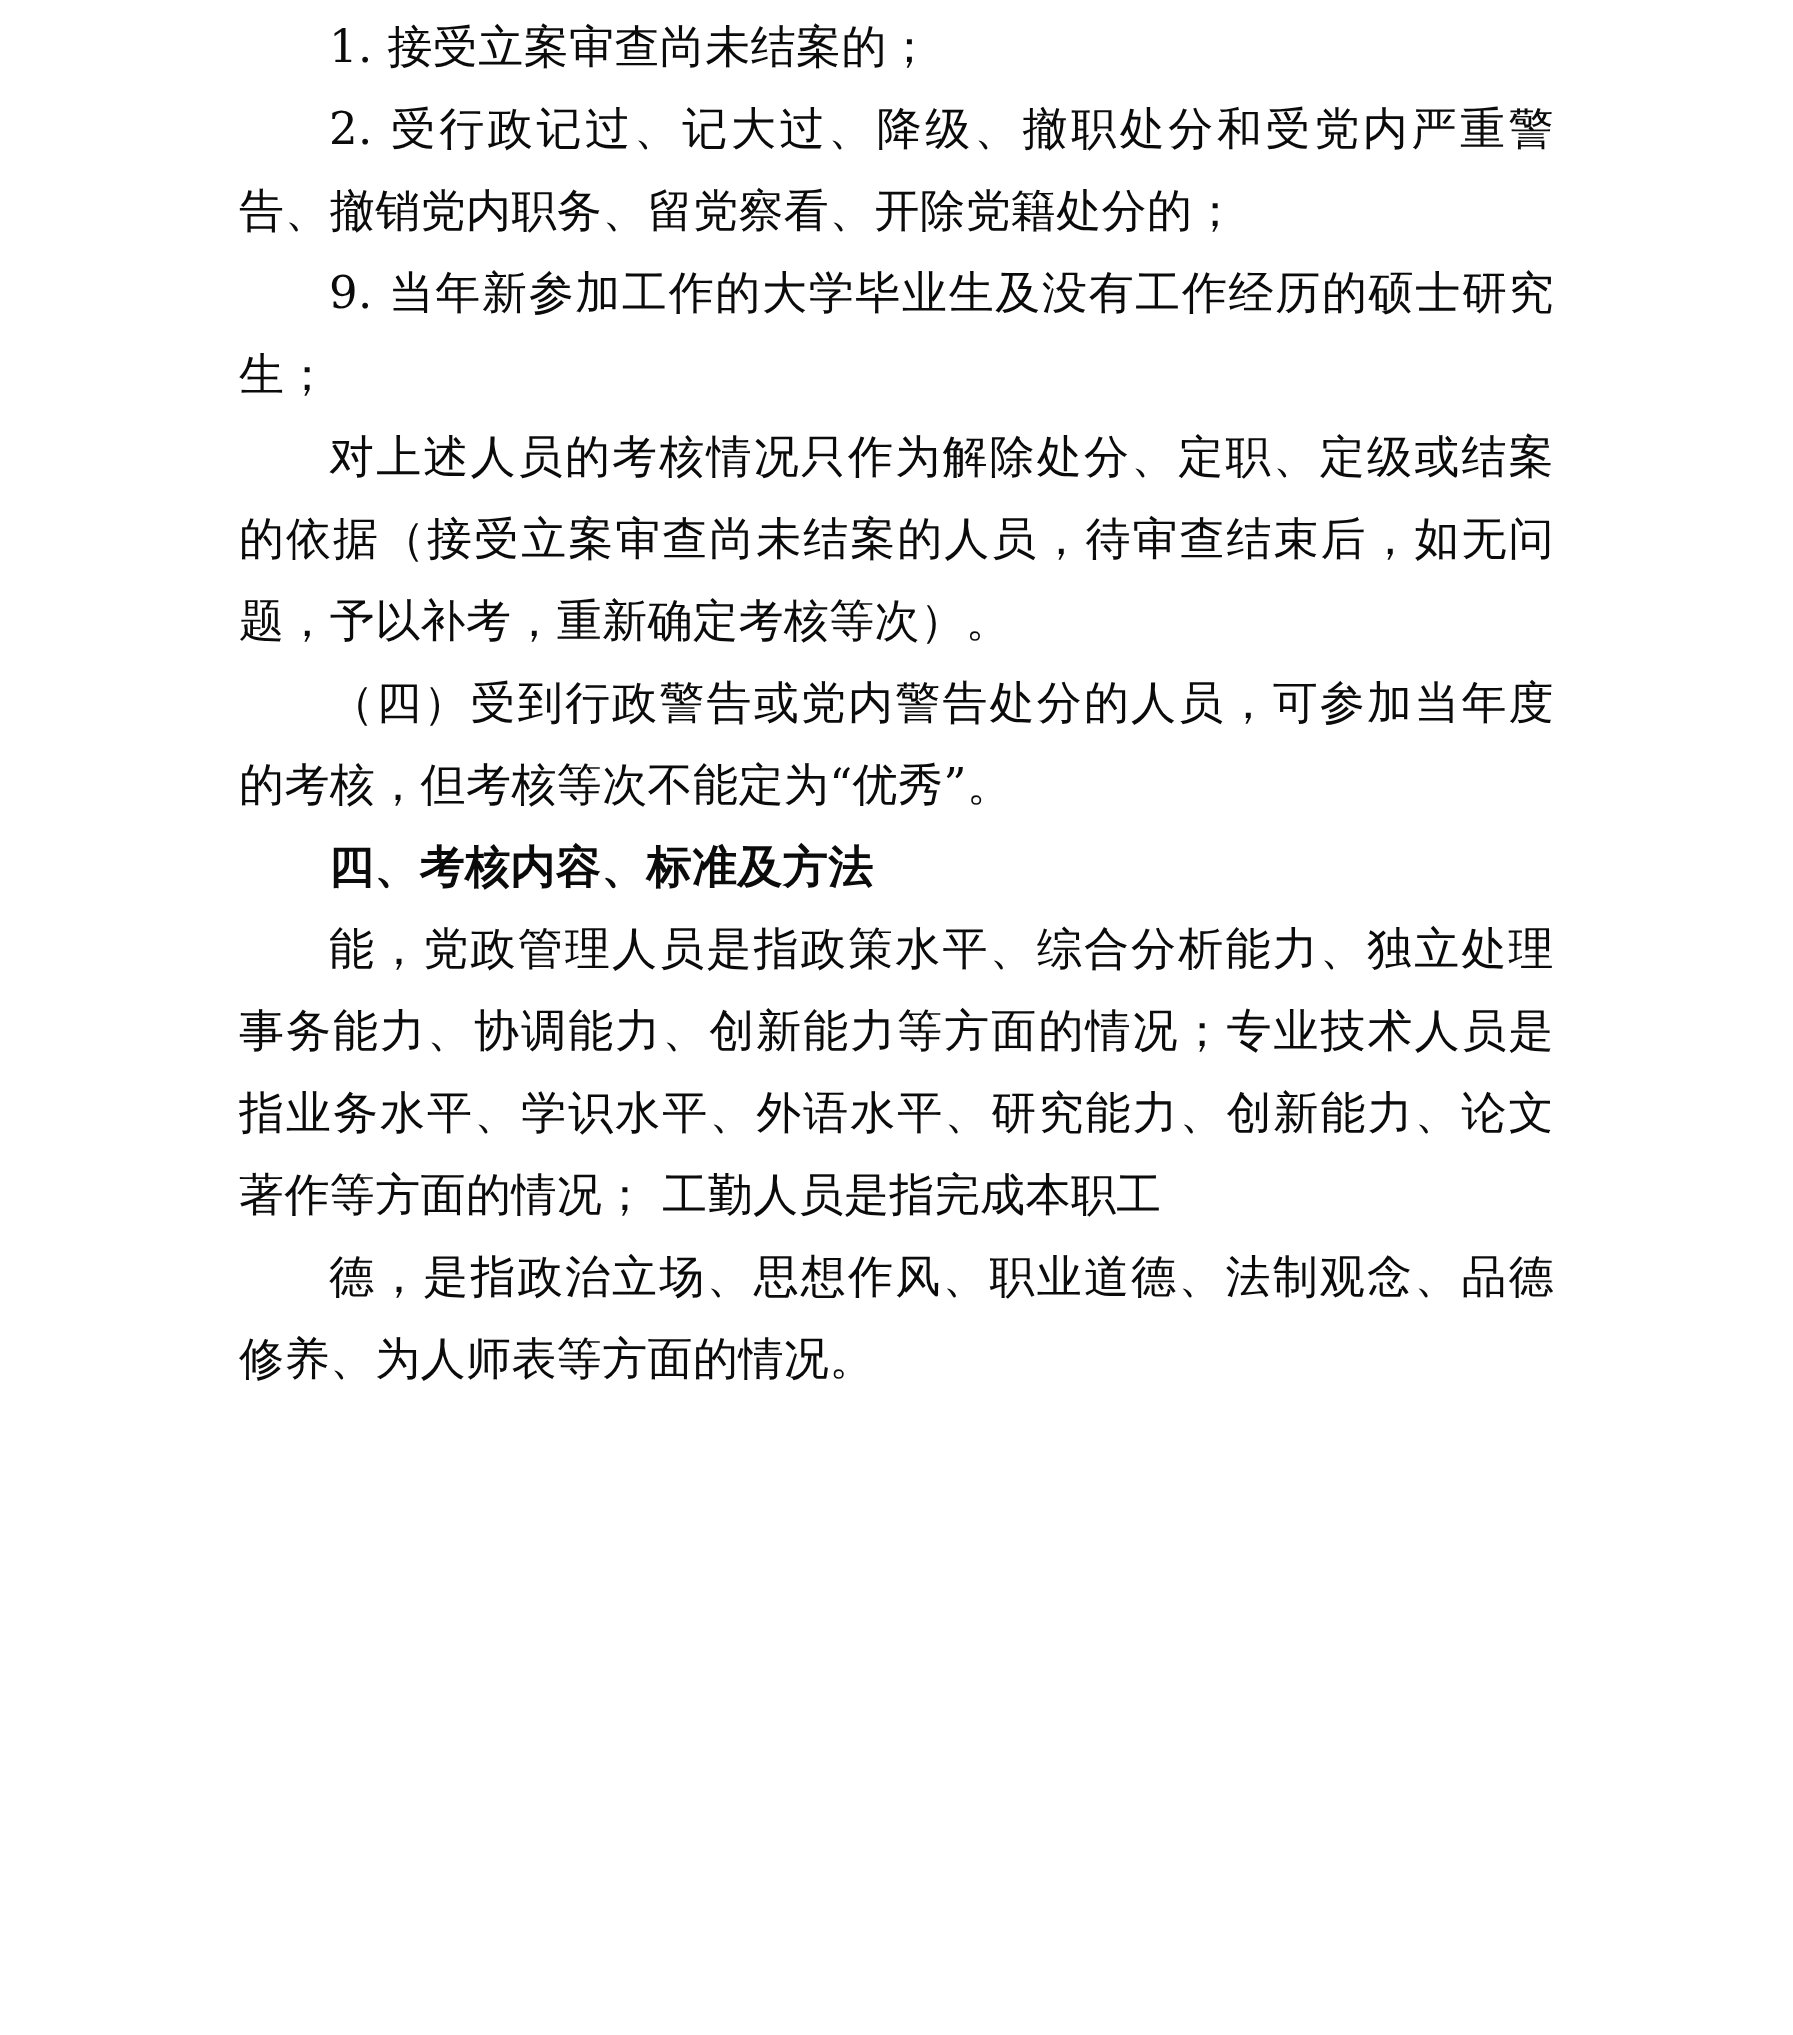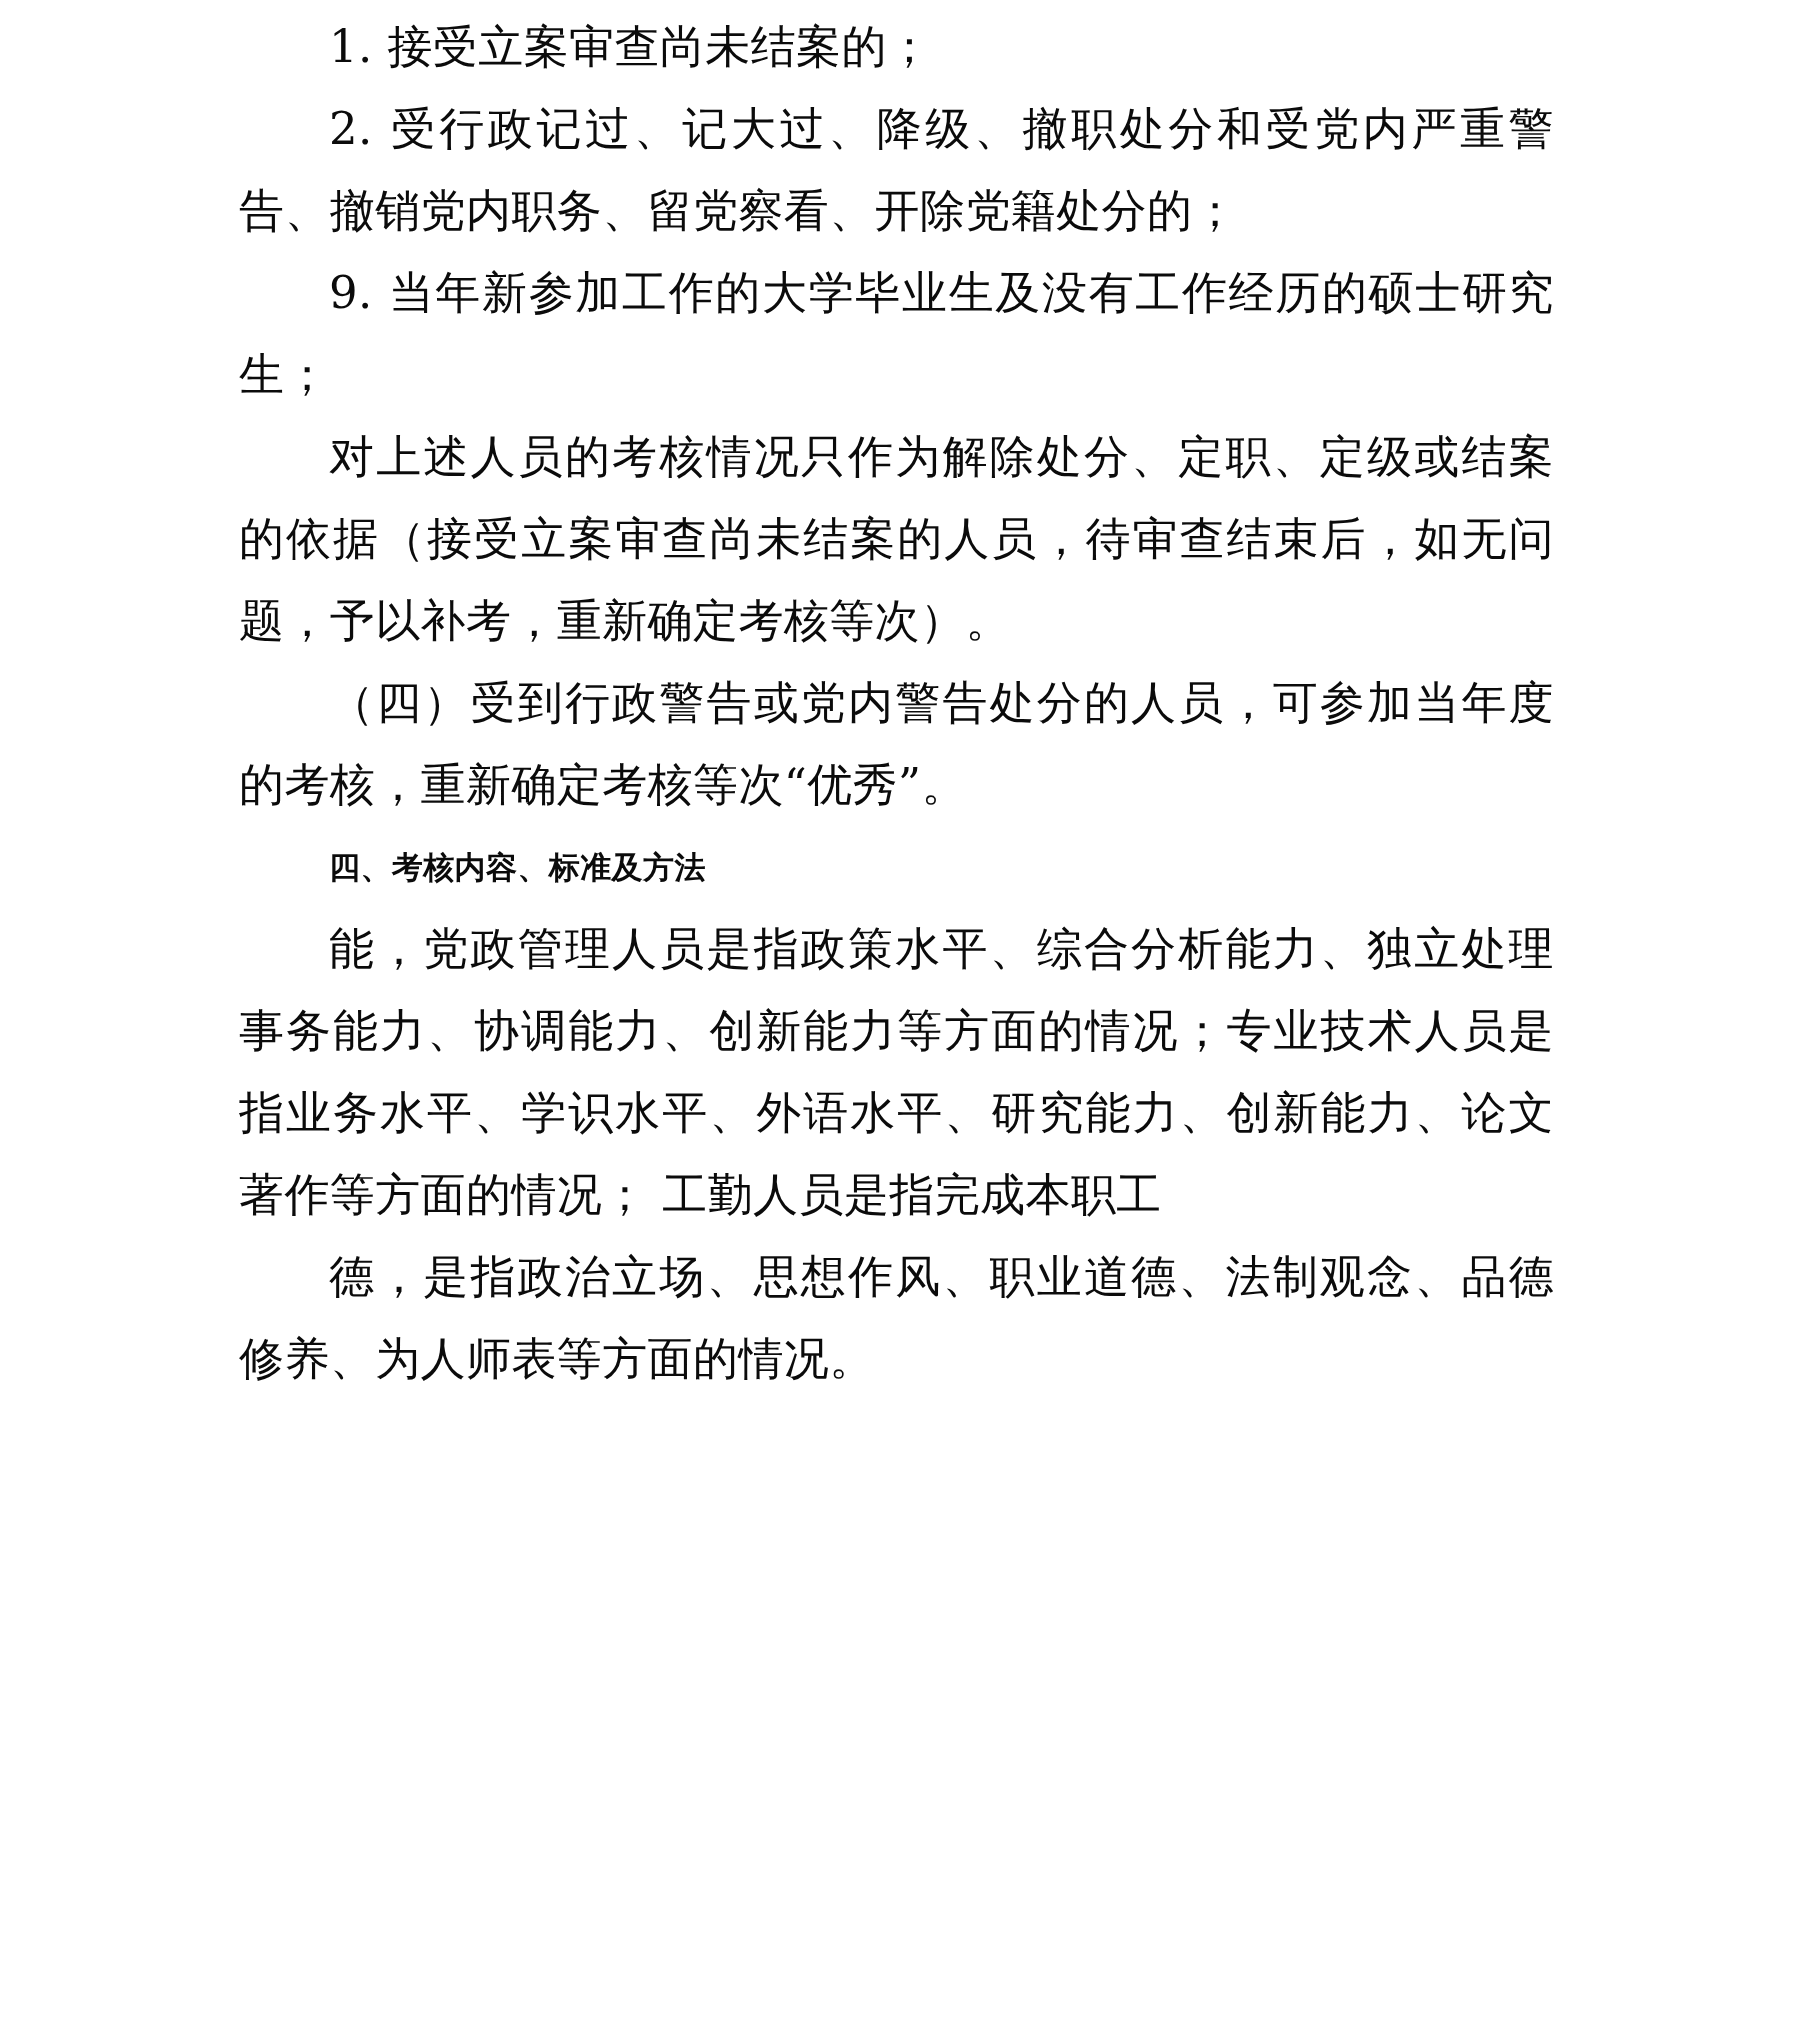--- a/index.html
+++ b/index.html
@@ -27,36 +27,36 @@
     margin: 0;
     font-size: 45px;
     line-height: 82px;
     letter-spacing: 0.4px;
     text-align: justify;
     text-justify: inter-ideograph;
     text-indent: 90px;
   }
   p.heading {
     margin: 0;
-    font-size: 31px;
+    font-size: 45px;
     line-height: 82px;
     letter-spacing: 0.4px;
     text-indent: 90px;
     font-weight: bold;
     font-family: "DejaVu Sans", "Liberation Sans", sans-serif;
   }
 </style>
 </head>
 <body>
 
 <div class="page">
   <div class="doc-body">
     <p class="para">1. 接受立案审查尚未结案的；</p>
     <p class="para">2. 受行政记过、记大过、降级、撤职处分和受党内严重警告、撤销党内职务、留党察看、开除党籍处分的；</p>
     <p class="para">9. 当年新参加工作的大学毕业生及没有工作经历的硕士研究生；</p>
     <p class="para">对上述人员的考核情况只作为解除处分、定职、定级或结案的依据（接受立案审查尚未结案的人员，待审查结束后，如无问题，予以补考，重新确定考核等次）。</p>
-    <p class="para">（四）受到行政警告或党内警告处分的人员，可参加当年度的考核，重新确定考核等次“优秀”。</p>
+    <p class="para">（四）受到行政警告或党内警告处分的人员，可参加当年度的考核，但考核等次不能定为“优秀”。</p>
     <p class="heading">四、考核内容、标准及方法</p>
     <p class="para">能，党政管理人员是指政策水平、综合分析能力、独立处理事务能力、协调能力、创新能力等方面的情况；专业技术人员是指业务水平、学识水平、外语水平、研究能力、创新能力、论文著作等方面的情况； 工勤人员是指完成本职工</p>
     <p class="para">德，是指政治立场、思想作风、职业道德、法制观念、品德修养、为人师表等方面的情况。</p>
   </div>
 </div>
 
 
 </body></html>

